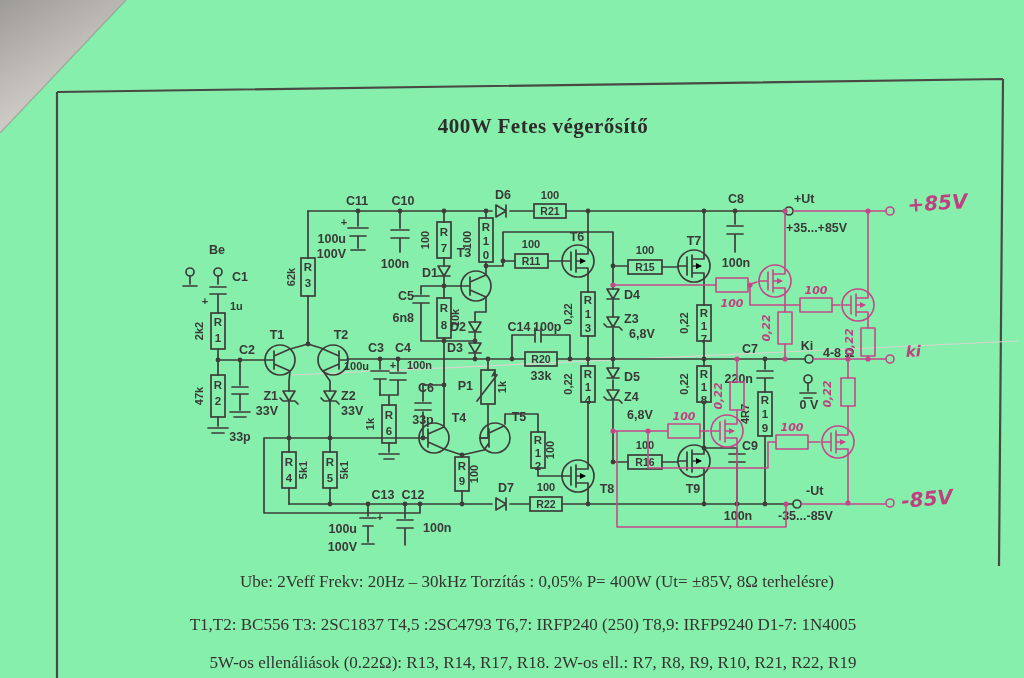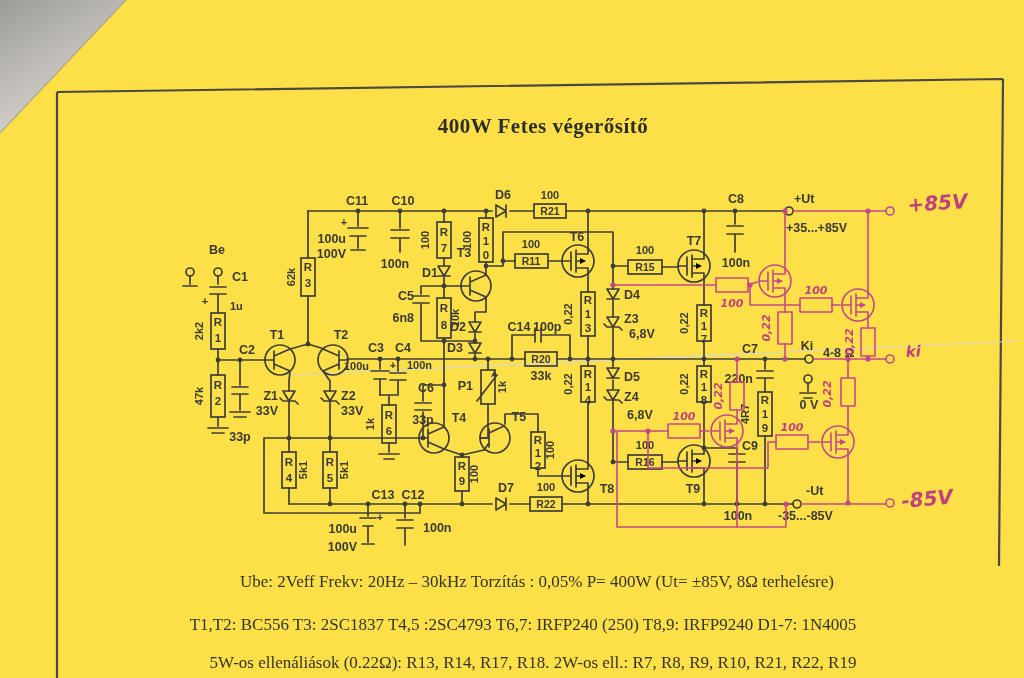--- a/index.html
+++ b/index.html
@@ -1,16 +1,16 @@
 <!DOCTYPE html>
 <html><head>
 <meta charset="utf-8">
 <style>
   html,body{margin:0;padding:0;background:#dddbd6;}
-  .page{position:relative;width:1024px;height:678px;background:#fde047;overflow:hidden;
+  .page{position:relative;width:1024px;height:678px;background:#86efac;overflow:hidden;
         font-family:"Liberation Sans",sans-serif;}
   svg{display:block}
   .w{stroke:#3e3d3a;stroke-width:1.7;fill:none;stroke-linecap:round;stroke-linejoin:round}
   .sym{stroke:#3e3d3a;stroke-width:1.7;fill:none;stroke-linecap:round;stroke-linejoin:round}
   .box{fill:none;stroke:#3e3d3a;stroke-width:1.7}
   .dot{fill:#3e3d3a}
   .lbl{font:700 12.5px "Liberation Sans",sans-serif;fill:#3a3937}
   .sm{font:700 11px "Liberation Sans",sans-serif;fill:#3a3937}
   .stk{font:700 11.5px "Liberation Sans",sans-serif;fill:#3a3937}
   .bx{font:700 10.5px "Liberation Sans",sans-serif;fill:#3a3937}

